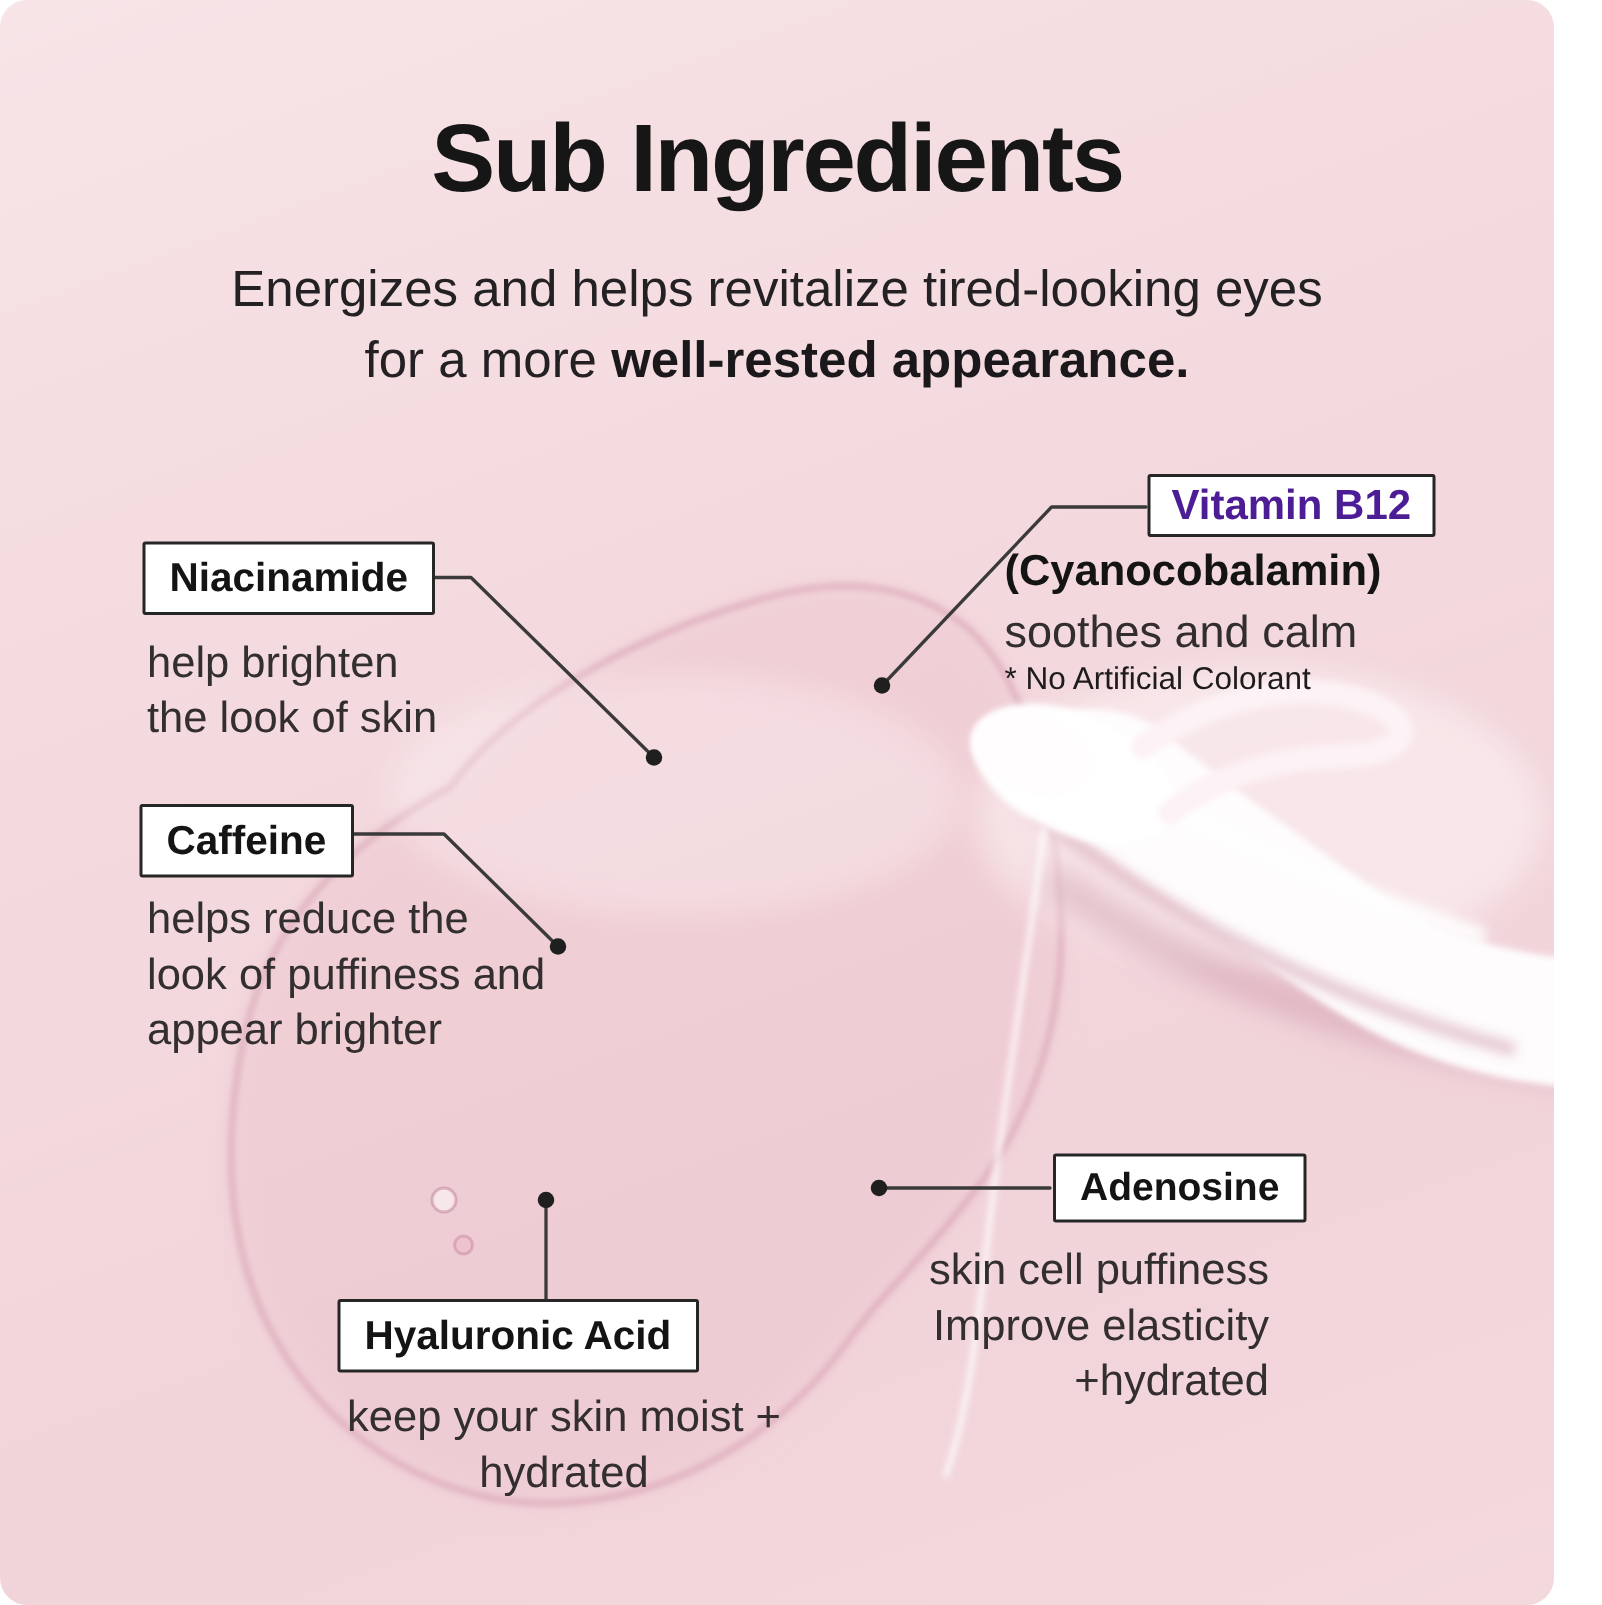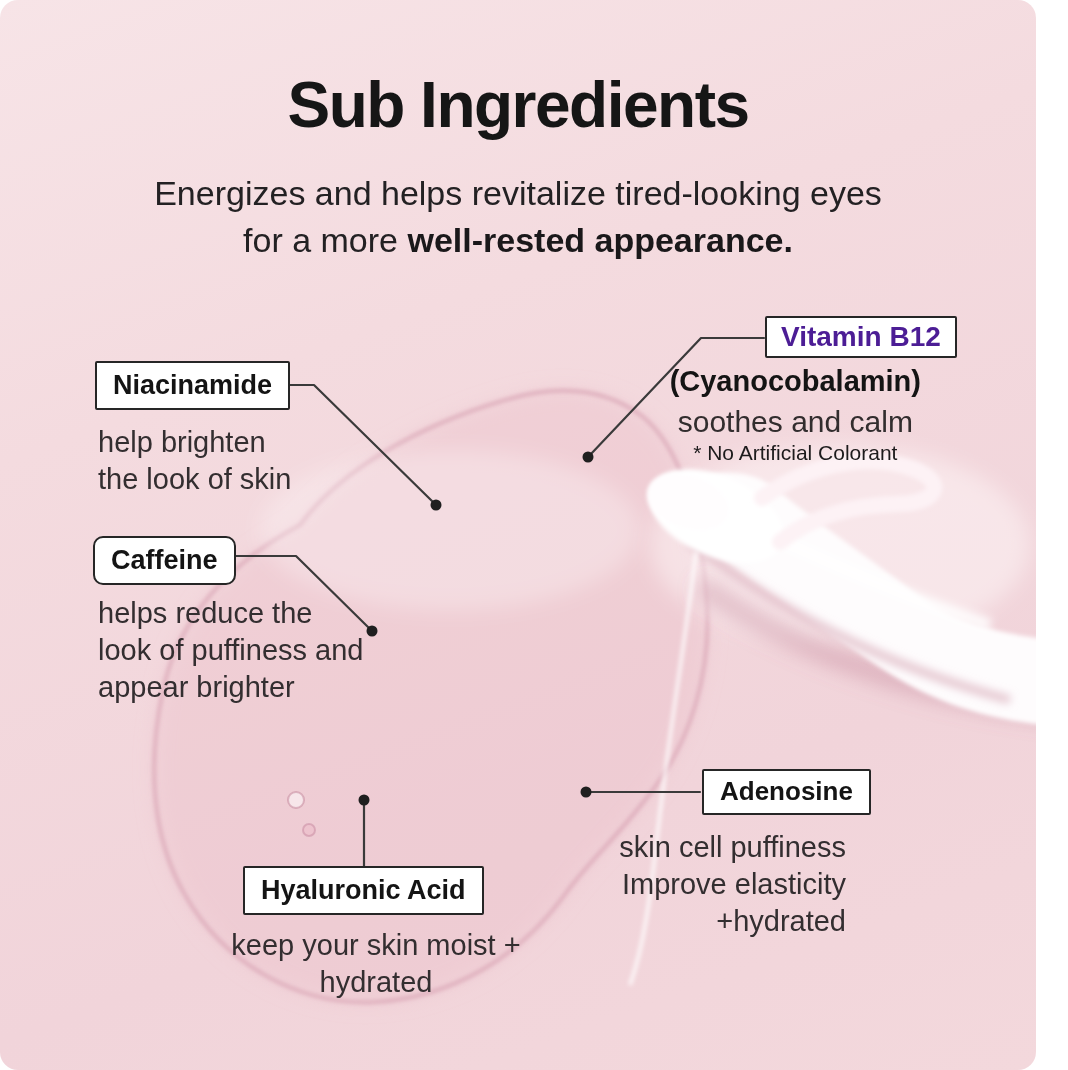--- a/index.html
+++ b/index.html
@@ -23,35 +23,35 @@
     text-align:center; font-size:34px; line-height:47px; color:#232123;
   }
   .subtitle .bold { font-weight:700; color:#1a181a; }
 
   .label-box {
     position:absolute; background:#ffffff; border:2.5px solid #262626;
     border-radius:2px; color:#141414; font-weight:700; font-size:27px;
     line-height:1.15; padding:7px 16px; white-space:nowrap; box-sizing:border-box;
   }
   #box-niacinamide { left:95px;  top:361px; }
-  #box-caffeine    { left:93px;  top:536px;border-radius:10px; }
-  #box-hyaluronic  { left:243px; top:866px; }
+  #box-caffeine    { left:93px;  top:536px; }
+  #box-hyaluronic  { left:225px; top:866px; }
   #box-adenosine   { left:702px; top:769px; font-size:26px; padding:6px 16px; }
   #box-vitamin-b12 { left:765px; top:316px; padding:3px 14px; font-size:28px;
                      border-width:2px; color:#4c1d95; }
 
   .desc {
     position:absolute; font-size:29px; line-height:37px; color:#332e30;
   }
   #desc-niacinamide { left:98px; top:424px; }
   #desc-caffeine    { left:98px; top:595px; }
   #desc-hyaluronic  { left:176px; top:927px; width:400px; text-align:center; }
   #desc-adenosine   { top:829px; right:190px; text-align:right; }
 
-  .vitamin-block { position:absolute; top:364px; right:115px; text-align:center; }
+  .vitamin-block { position:absolute; top:364px; right:115px; text-align:left; }
   .vitamin-block .subname { font-size:29px; font-weight:700; color:#141414; line-height:34px; }
   .vitamin-block .vdesc   { font-size:30px; color:#322d2e; margin-top:10px; line-height:28px; }
   .vitamin-block .vnote   { font-size:21px; color:#1d1b1c; margin-top:7px; line-height:20px; }
 </style>
 </head>
 <body>
 
 <div class="stage">
 
   <svg class="decor" width="1068" height="1070" viewBox="0 0 1068 1070" aria-hidden="true">

